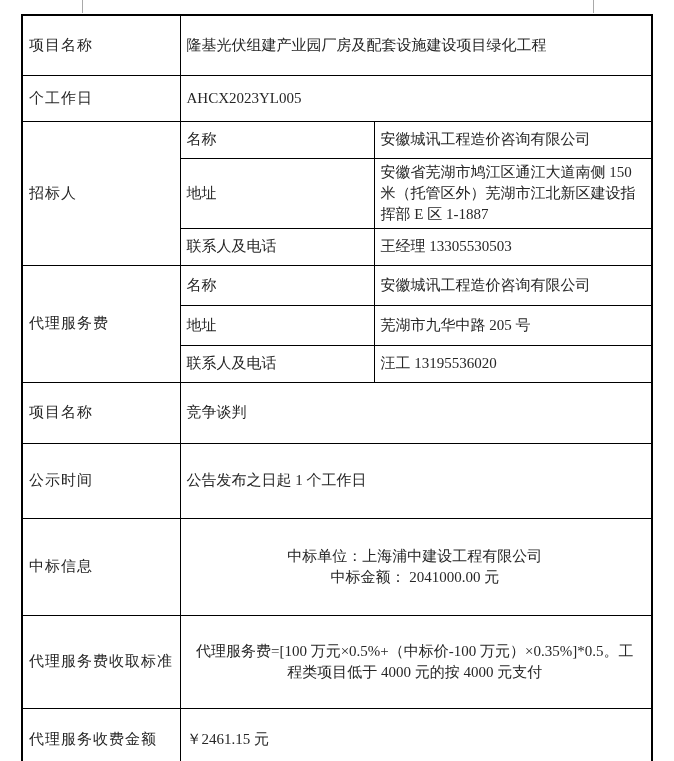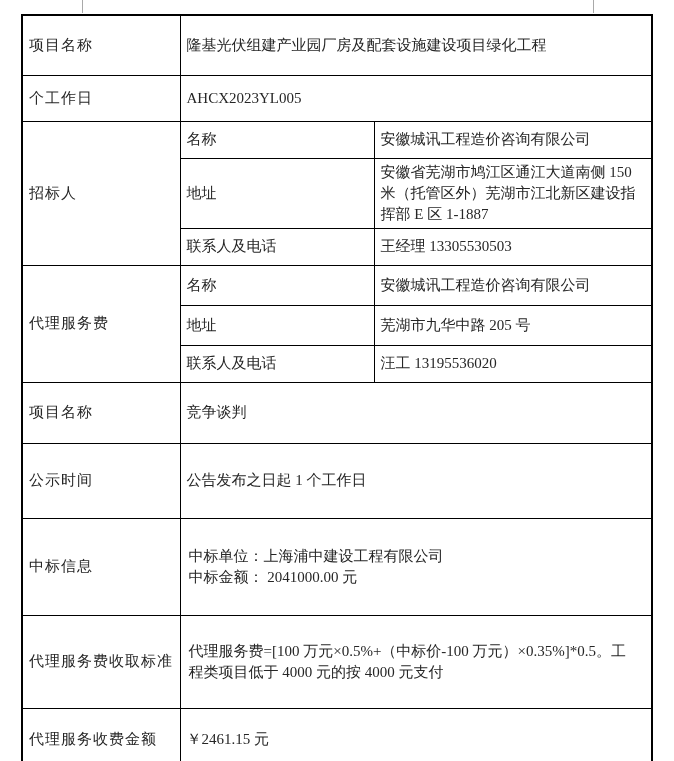--- a/index.html
+++ b/index.html
@@ -24,21 +24,21 @@
     font-size: 15px;
     line-height: 21px;
   }
   .doc-table td {
     border: 1px solid #000000;
     vertical-align: middle;
     text-align: left;
     padding: 3px 6px;
     overflow: hidden;
   }
-  .doc-table td.left { text-align: left; padding-left: 8px; padding-right: 10px; }
+  .doc-table td.left { text-align: center; padding-left: 8px; padding-right: 10px; }
   .label-cell { letter-spacing: 1px; }
 </style>
 </head>
 <body>
 
 <div class="page">
   <div class="top-artifact artifact-1"></div>
   <div class="top-artifact artifact-2"></div>
 
   <table class="doc-table">

